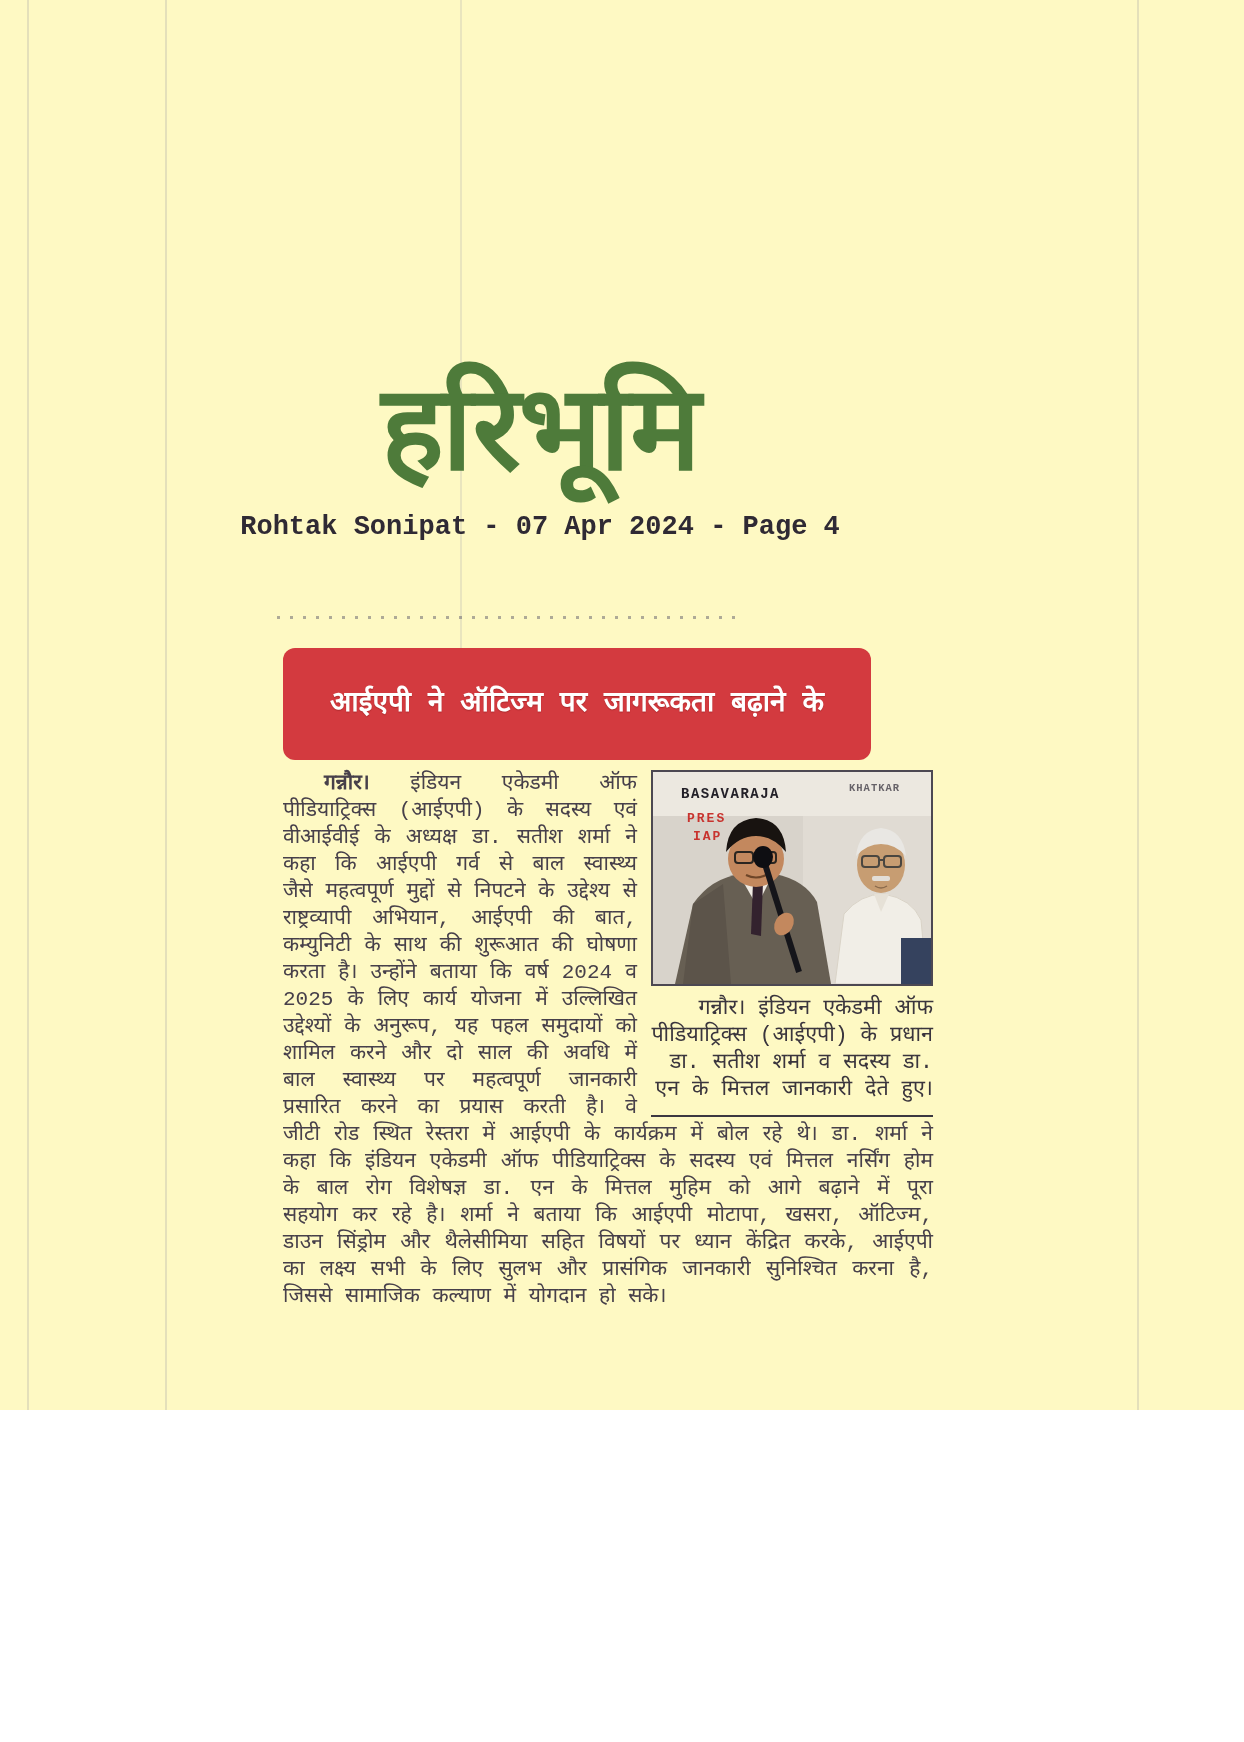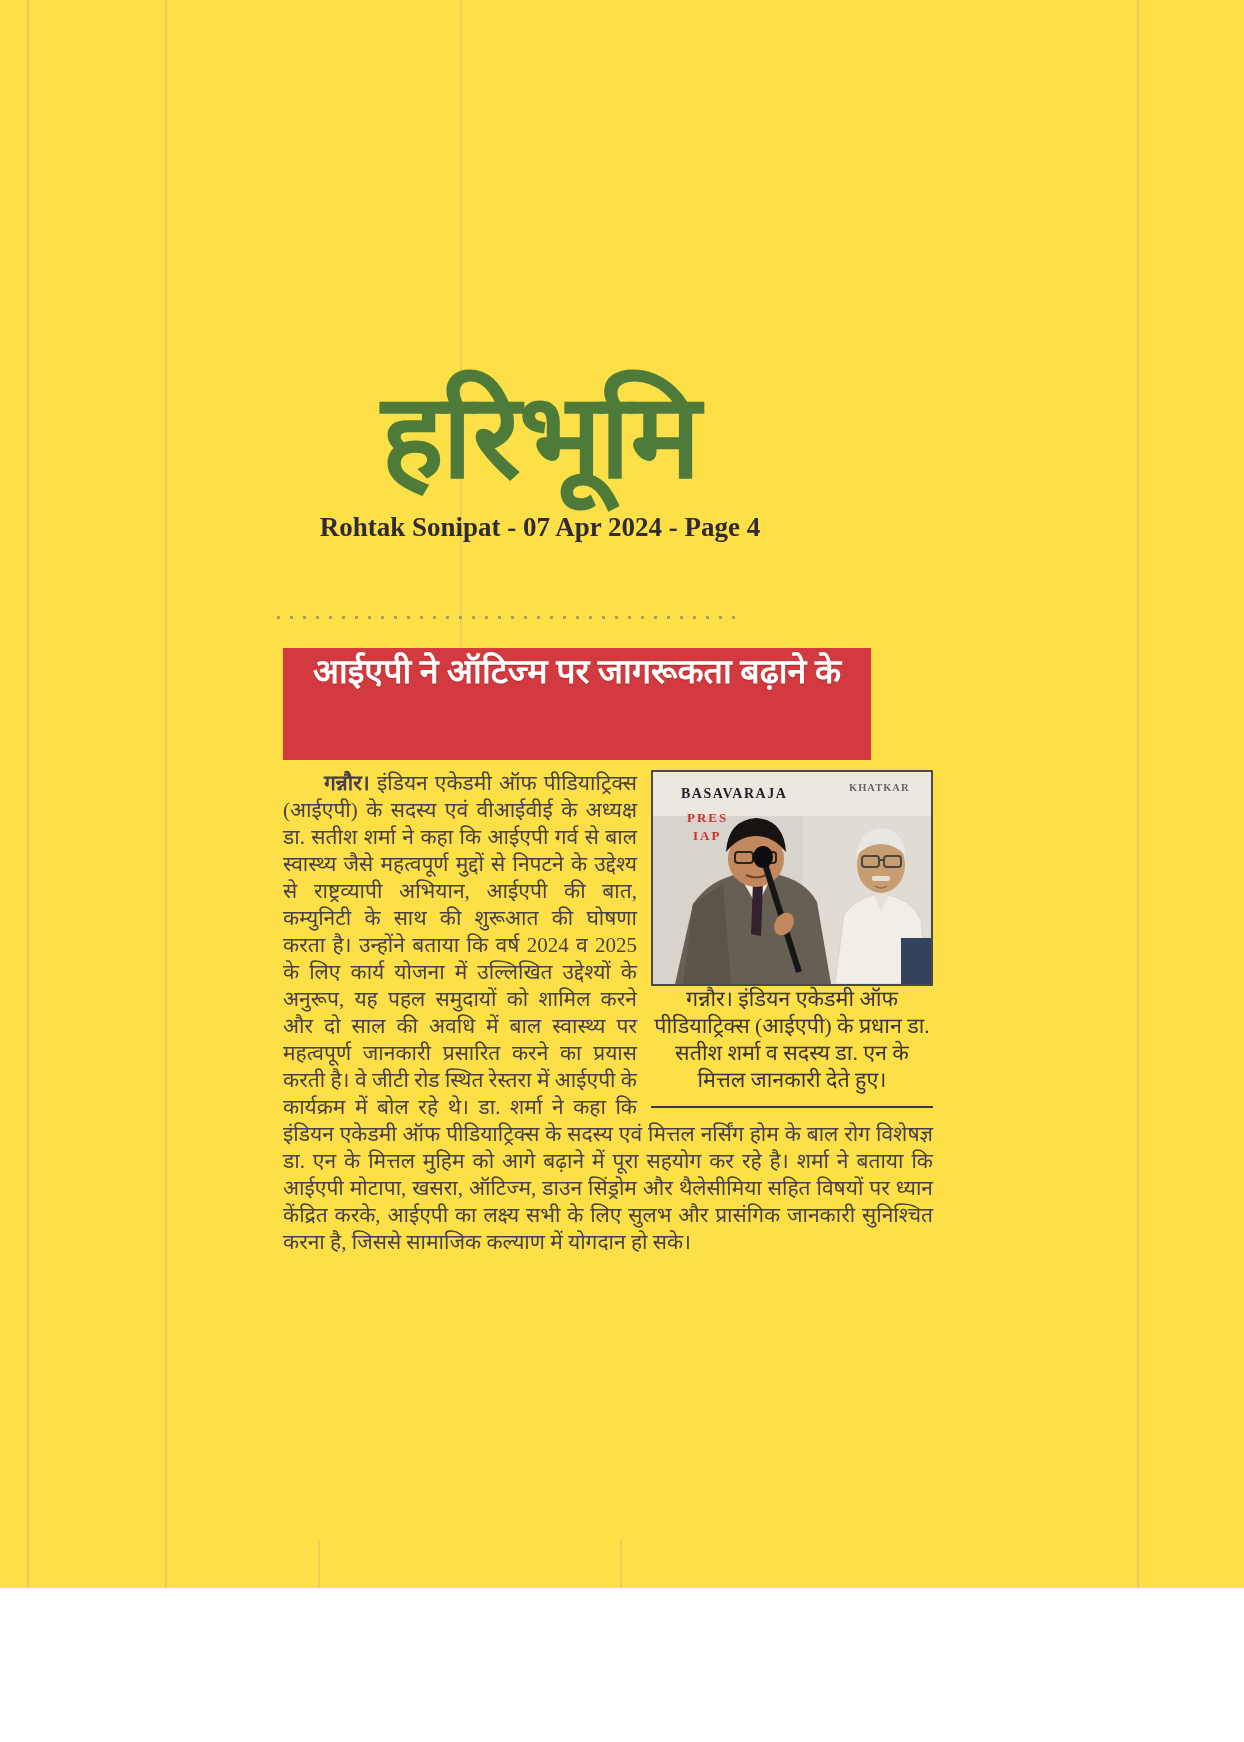--- a/index.html
+++ b/index.html
@@ -1,21 +1,21 @@
 <!DOCTYPE html>
 <html><head>
 <meta charset="utf-8">
 <style>
   html,body{margin:0;padding:0;background:#ffffff;}
   .page{
     position:relative;
-    width:1244px;height:1588px;
-    background:#fde047;
+    width:1244px;height:1410px;
+    background:#fef9c3;
     overflow:hidden;
-    font-family:Liberation Serif, serif;
+    font-family:Liberation Mono, monospace;
     color:#453e44;
   }
   
   .scanline{position:absolute;background:rgba(160,160,165,0.28);width:2px;top:0;bottom:0;}
   .scanline.short-a{top:1540px;bottom:0;background:rgba(160,160,165,0.22);}
   .scanline.short-b{top:0;height:660px;background:rgba(170,170,175,0.25);}
 
   .masthead-block{position:absolute;left:240px;top:368px;width:600px;text-align:center;}
   .masthead{
     font-size:118px;line-height:140px;font-weight:700;
@@ -24,39 +24,39 @@
   .website{font-size:26px;line-height:32px;color:#2f2a34;font-weight:500;margin-top:2px;}
   .edition{font-size:27px;line-height:34px;color:#2f2a34;font-weight:600;margin-top:2px;text-align:center;}
 
   .dots-row{
     position:absolute;left:277px;top:616px;width:462px;height:3px;opacity:.55;
     background:repeating-linear-gradient(90deg,#6d6a72 0 3px,transparent 3px 13px);
   }
 
   .headline-box{
     position:absolute;left:283px;top:648px;width:588px;height:112px;
-    background:#d33a3f;border-radius:0;
-    display:flex;flex-direction:row;justify-content:center;
+    background:#d33a3f;border-radius:12px;
+    display:flex;flex-direction:column;justify-content:center;
     text-align:center;color:#ffffff;font-weight:700;
-    font-size:34px;line-height:48px;
+    font-size:28px;line-height:48px;
     text-shadow:0 1px 1px rgba(120,20,20,.4);
   }
 
   .article{
     position:absolute;left:283px;top:770px;width:650px;
     font-size:21px;line-height:27px;text-align:justify;color:#47404a;
   }
   .photo-block{
     float:right;width:282px;margin-left:14px;margin-bottom:4px;
   }
   .photo-frame{
     width:278px;height:212px;border:2px solid #4c4852;background:#d6d1c9;display:block;
   }
   .caption{
-    font-size:21.5px;line-height:27px;color:#3a353d;text-align:center;
+    margin-top:9px;font-size:21.5px;line-height:27px;color:#3a353d;text-align:right;
   }
   .caption-rule{border-top:2px solid #3c3840;margin-top:12px;width:100%;}
   .body-text{margin:0;text-indent:26px;}
   .dateline{font-weight:700;margin-left:15px;}
 </style>
 </head>
 <body>
 
 <div class="page">
 

